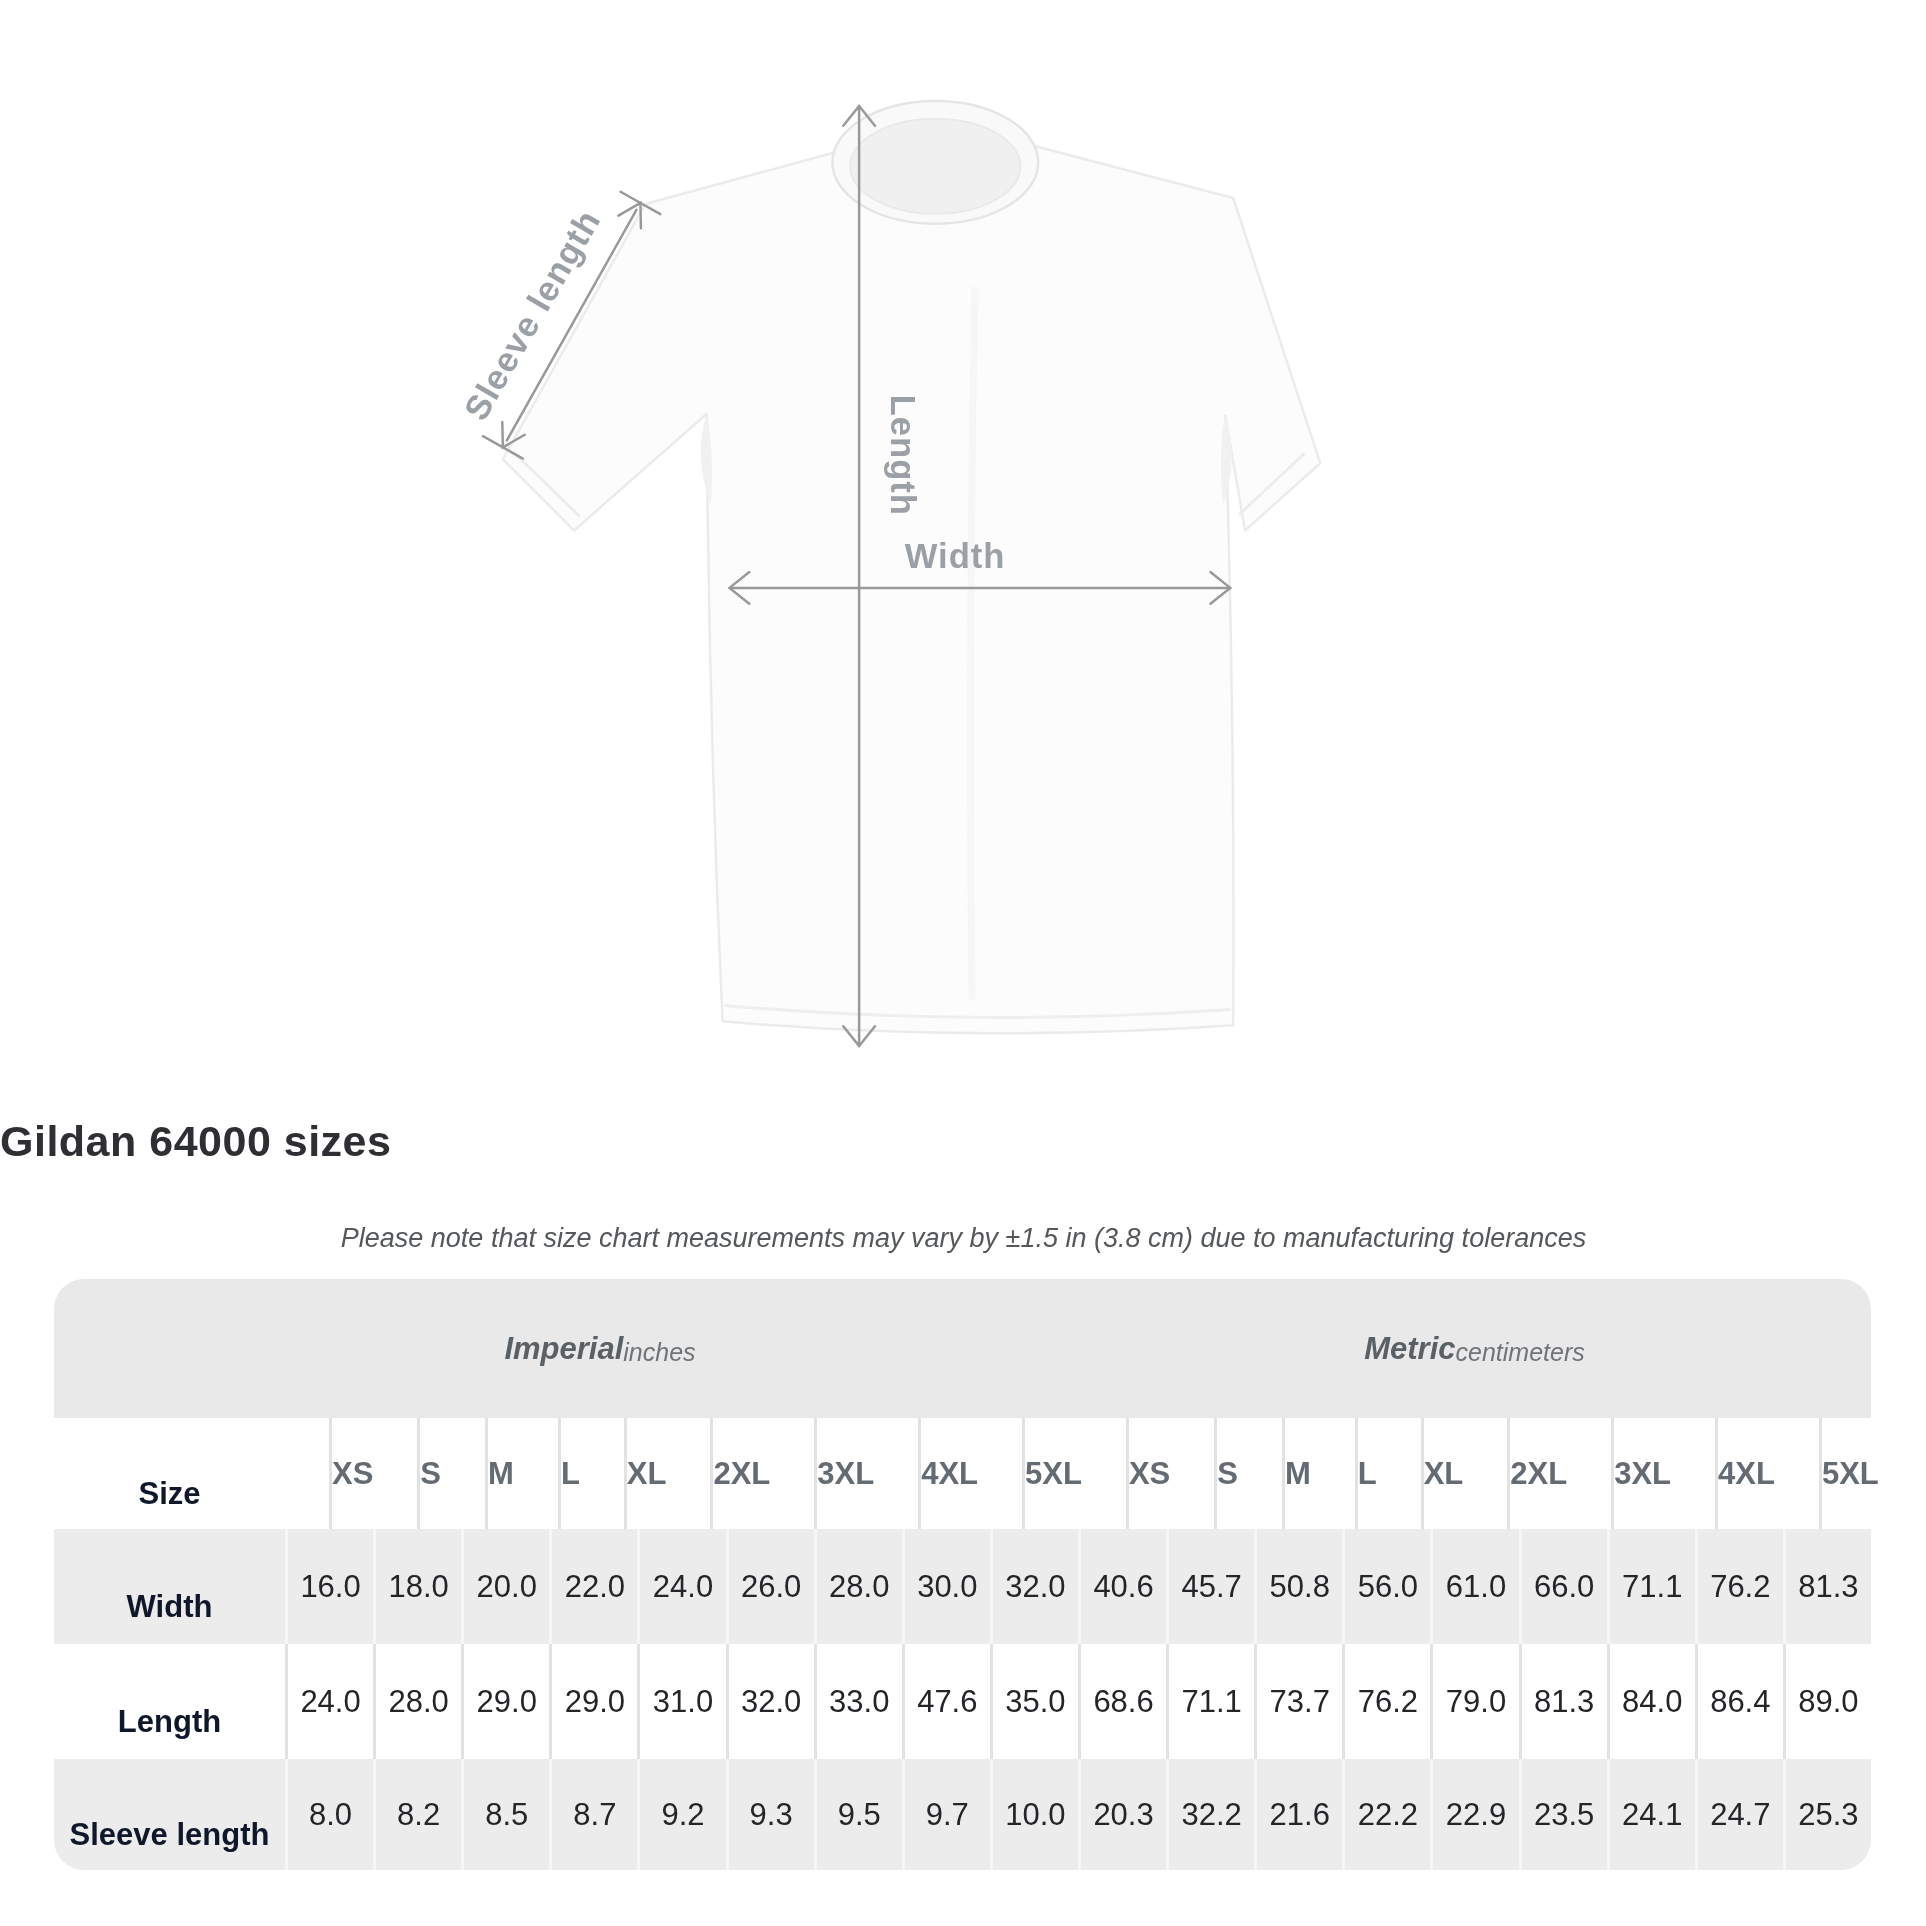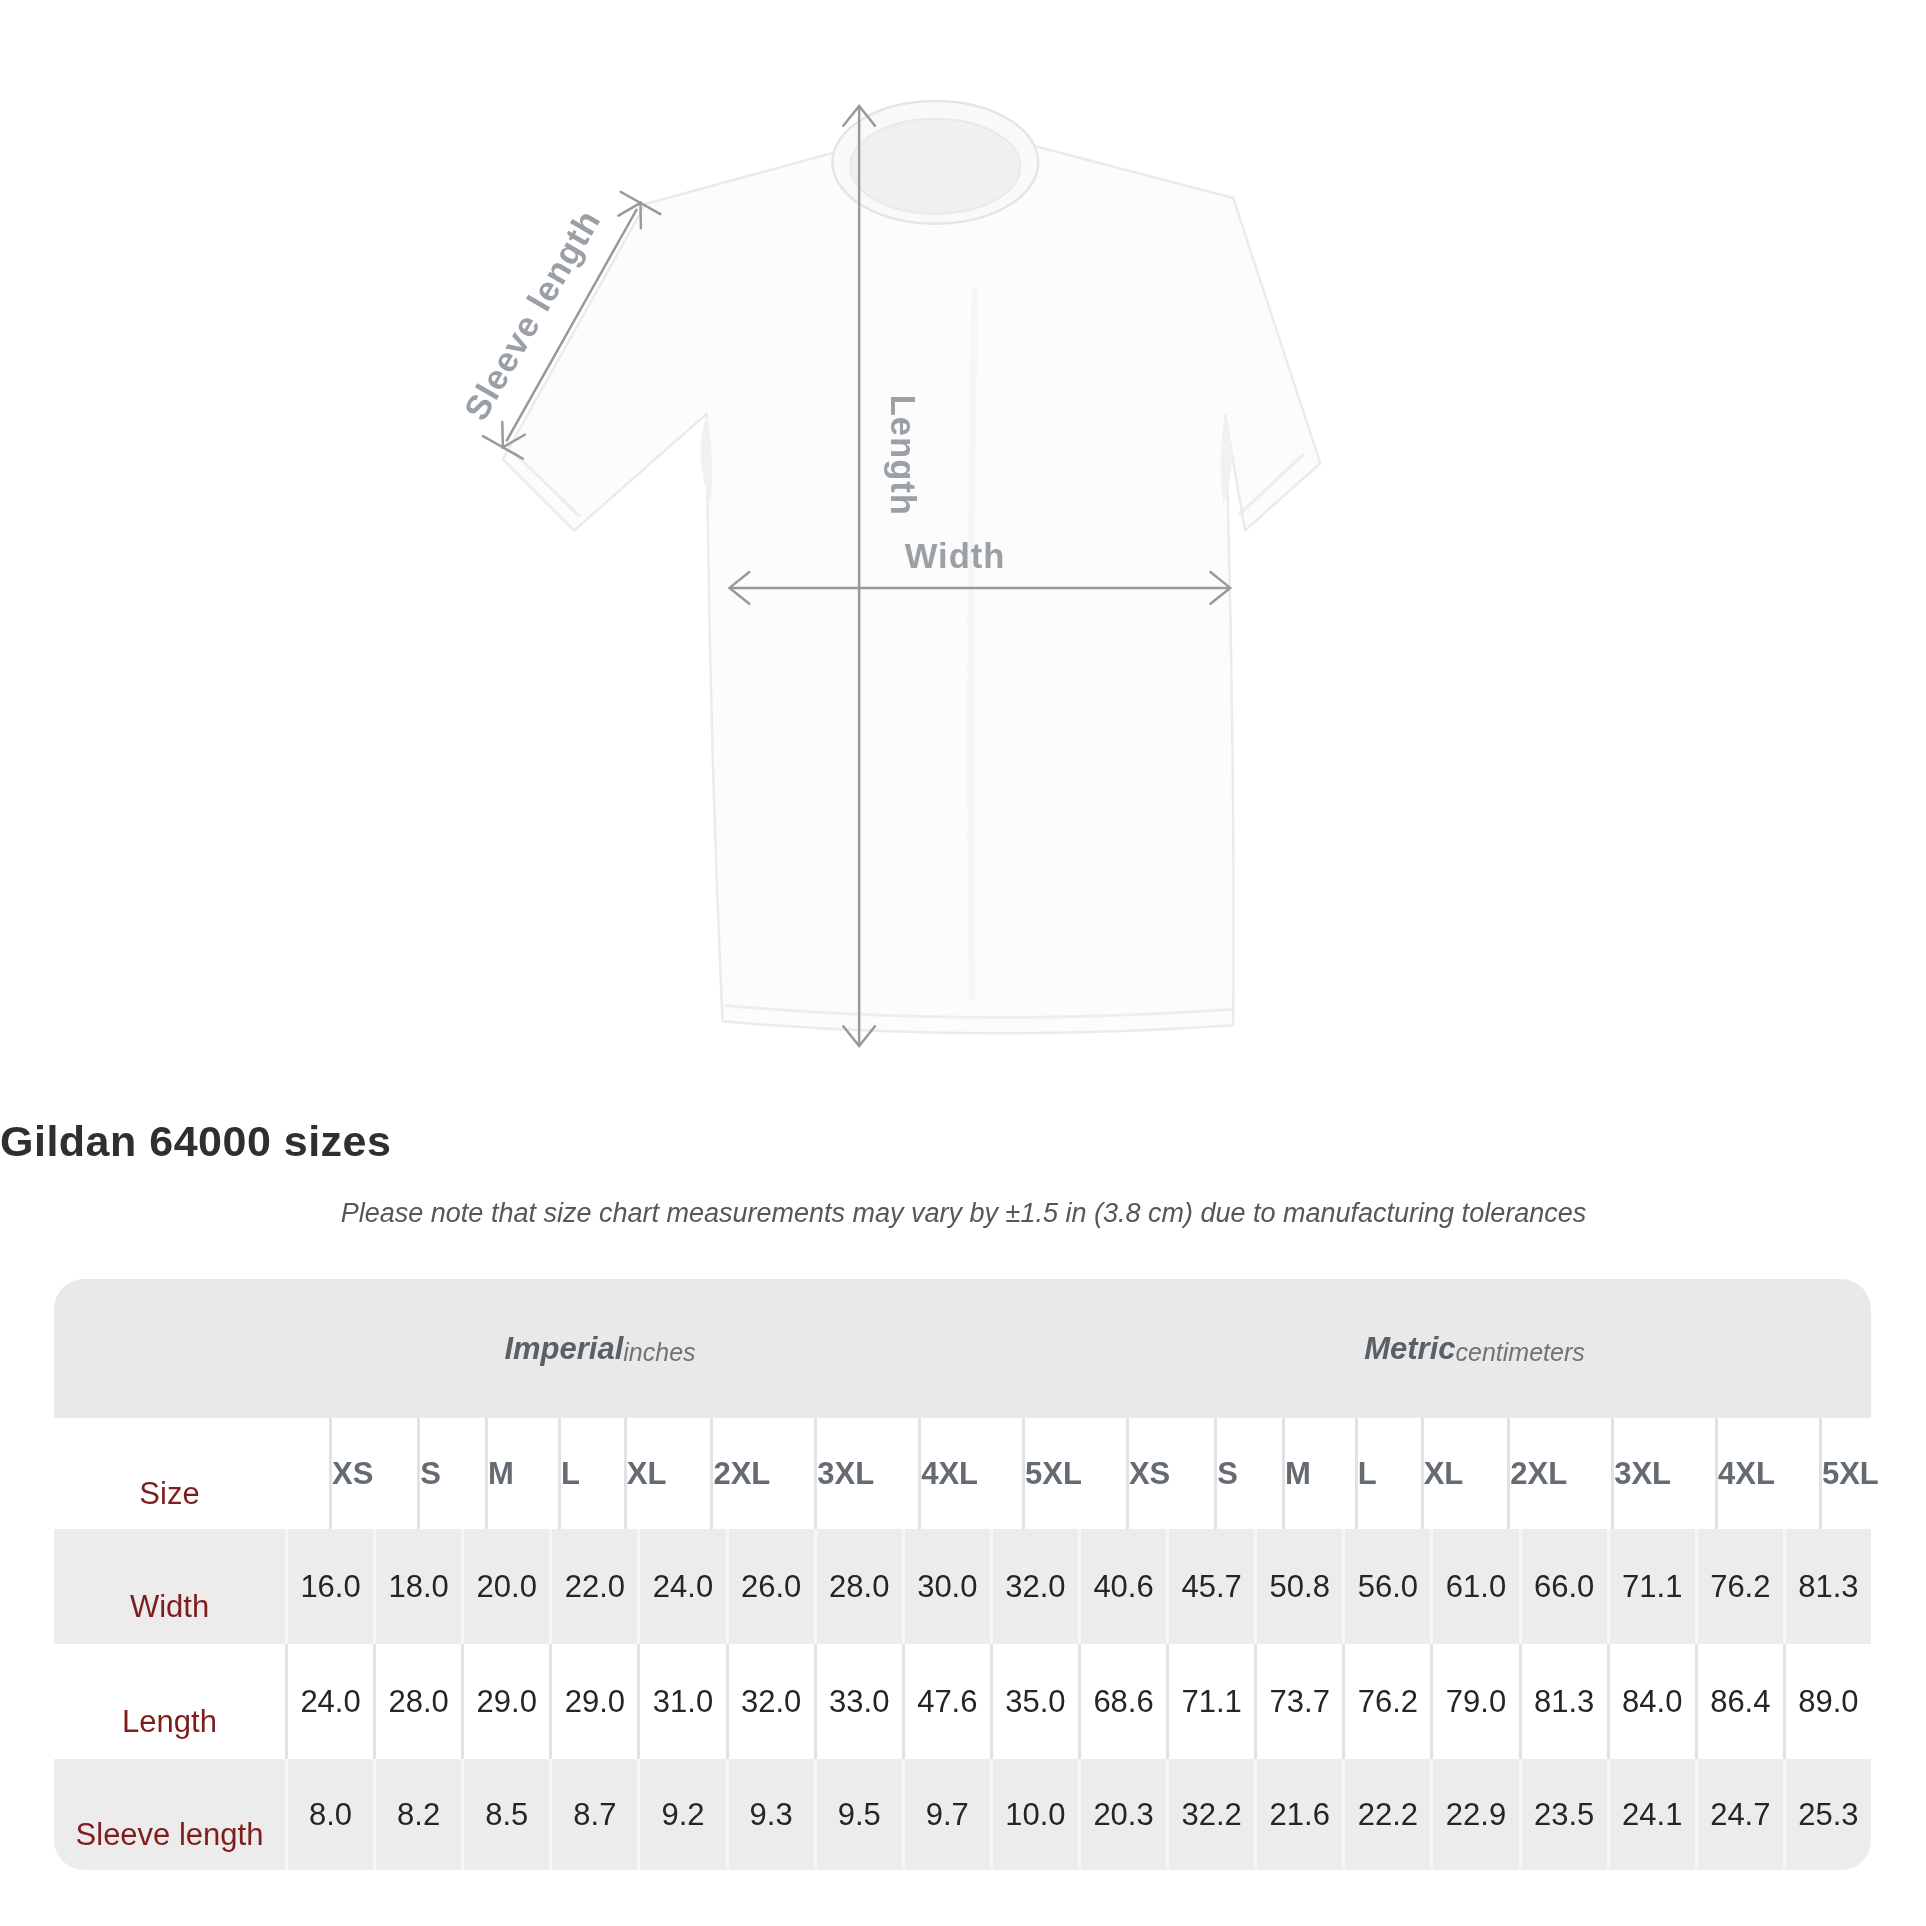--- a/index.html
+++ b/index.html
@@ -8,21 +8,21 @@
     font-family:"Liberation Sans", sans-serif;overflow:hidden;
   }
   
   .shirt-wrap{position:absolute;left:396px;top:79px;width:950px;height:1000px;}
   
   .page-title{
     position:absolute;left:0;top:1117px;width:100%;text-align:left;
     font-size:43px;font-weight:bold;color:#2d2f32;letter-spacing:0.5px;
   }
   .page-note{
-    position:absolute;left:0;top:1198px;width:100%;text-align:center;
+    position:absolute;left:0;top:1223px;width:100%;text-align:center;
     font-size:27px;font-style:italic;color:#54585b;
   }
   
   .size-table{position:absolute;left:54px;top:1279px;width:1817px;}
   .unit-header{
     display:flex;height:139px;background:#e9e9e9;
     border-radius:30px 30px 0 0;
   }
   .unit-group{display:flex;flex-direction:row;align-items:center;justify-content:center;}
   .unit-group.left{width:1024px;transform:translateX(34px);}
@@ -31,21 +31,21 @@
   .unit-sub{font-size:25px;font-style:italic;color:#6e7378;margin-top:8px;}
   .trow{display:grid;grid-template-columns:231px repeat(18,1fr);}
   .trow.rsize{height:111px;background:#ffffff;}
   .trow.rgray{height:115px;background:#ececec;}
   .trow.rwhite{height:115px;background:#ffffff;}
   .trow.rlast{height:111px;border-radius:0 0 30px 30px;overflow:hidden;}
   .c{display:flex;align-items:center;justify-content:center;font-size:31px;color:#232528;}
   .rwhite .c,.rsize .c{border-left:3px solid #e2e2e2;}
   .rgray .c{border-left:3px solid #f6f6f6;}
   .lab{display:flex;align-items:center;justify-content:center;
-       font-size:31px;font-weight:normal;color:#7f1d1d;border-left:none !important;margin-top:40px;}
+       font-size:31px;font-weight:bold;color:#0f172a;border-left:none !important;margin-top:40px;}
   .szc{font-weight:bold;color:#646b72;margin-left:44px;}
 </style>
 </head>
 <body>
 
 <div class="shirt-wrap">
   <svg width="950" height="1000" viewBox="0 0 960 1010">
 
     <path d="M 443,74 Q 545,26 647,68 L 846,120 L 934,388 L 858,456 L 838,340
          Q 848,650 846,956 Q 585,974 330,952 Q 316,650 314,338

